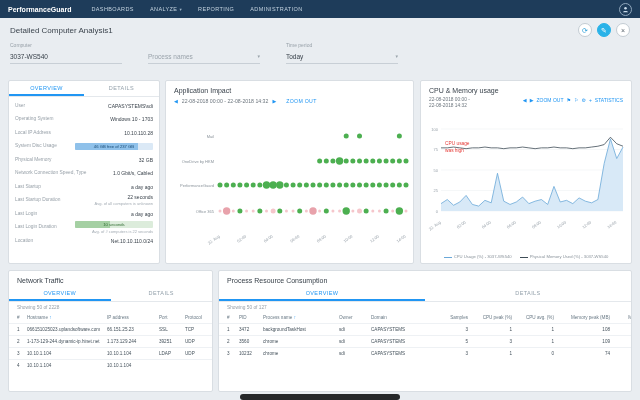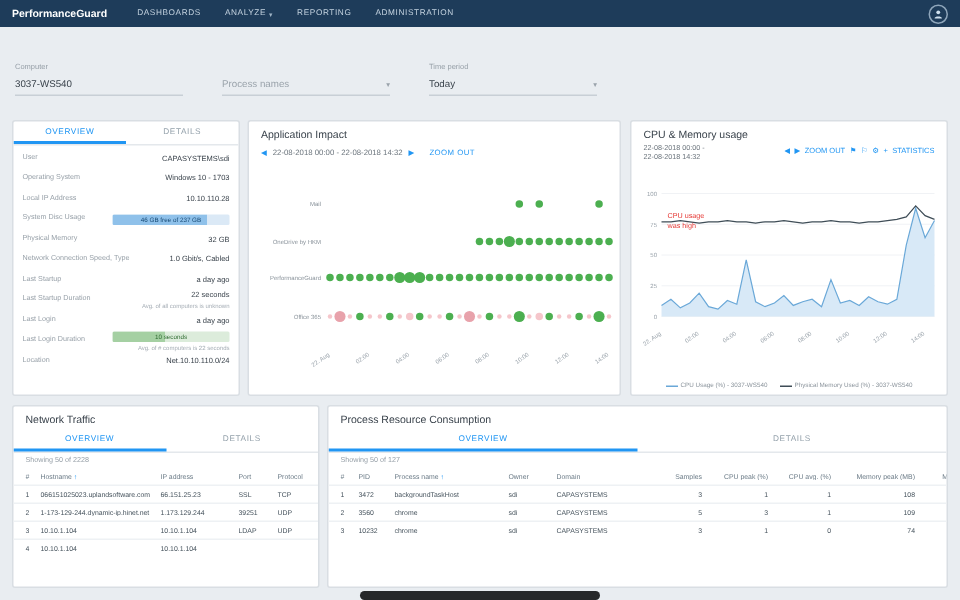--- a/index.html
+++ b/index.html
@@ -103,20 +103,34 @@
       <span class="menu-item">ADMINISTRATION</span>
     </nav>
     <div class="avatar">
       <svg width="7" height="7" viewBox="0 0 10 10">
         <circle cx="5" cy="3.2" r="1.8" fill="#cfe0ee"></circle>
         <path d="M1.5 9 C1.5 6.6 8.5 6.6 8.5 9 Z" fill="#cfe0ee"></path>
       </svg>
     </div>
   </div>
 
+  <div class="titlebar">
+    <span class="page-title">Detailed Computer Analysis1</span>
+    <div class="actions">
+      <button class="circle-btn">
+        <span>⟳</span>
+      </button>
+      <button class="circle-btn primary">
+        <span>✎</span>
+      </button>
+      <button class="circle-btn plain">
+        <span>×</span>
+      </button>
+    </div>
+  </div>
 
   <div class="filters">
     <div class="field">
       <label>Computer</label>
       <div class="input">
         <span>3037-WS540</span>
       </div>
     </div>
     <div class="field">
       <label>&nbsp;</label>

